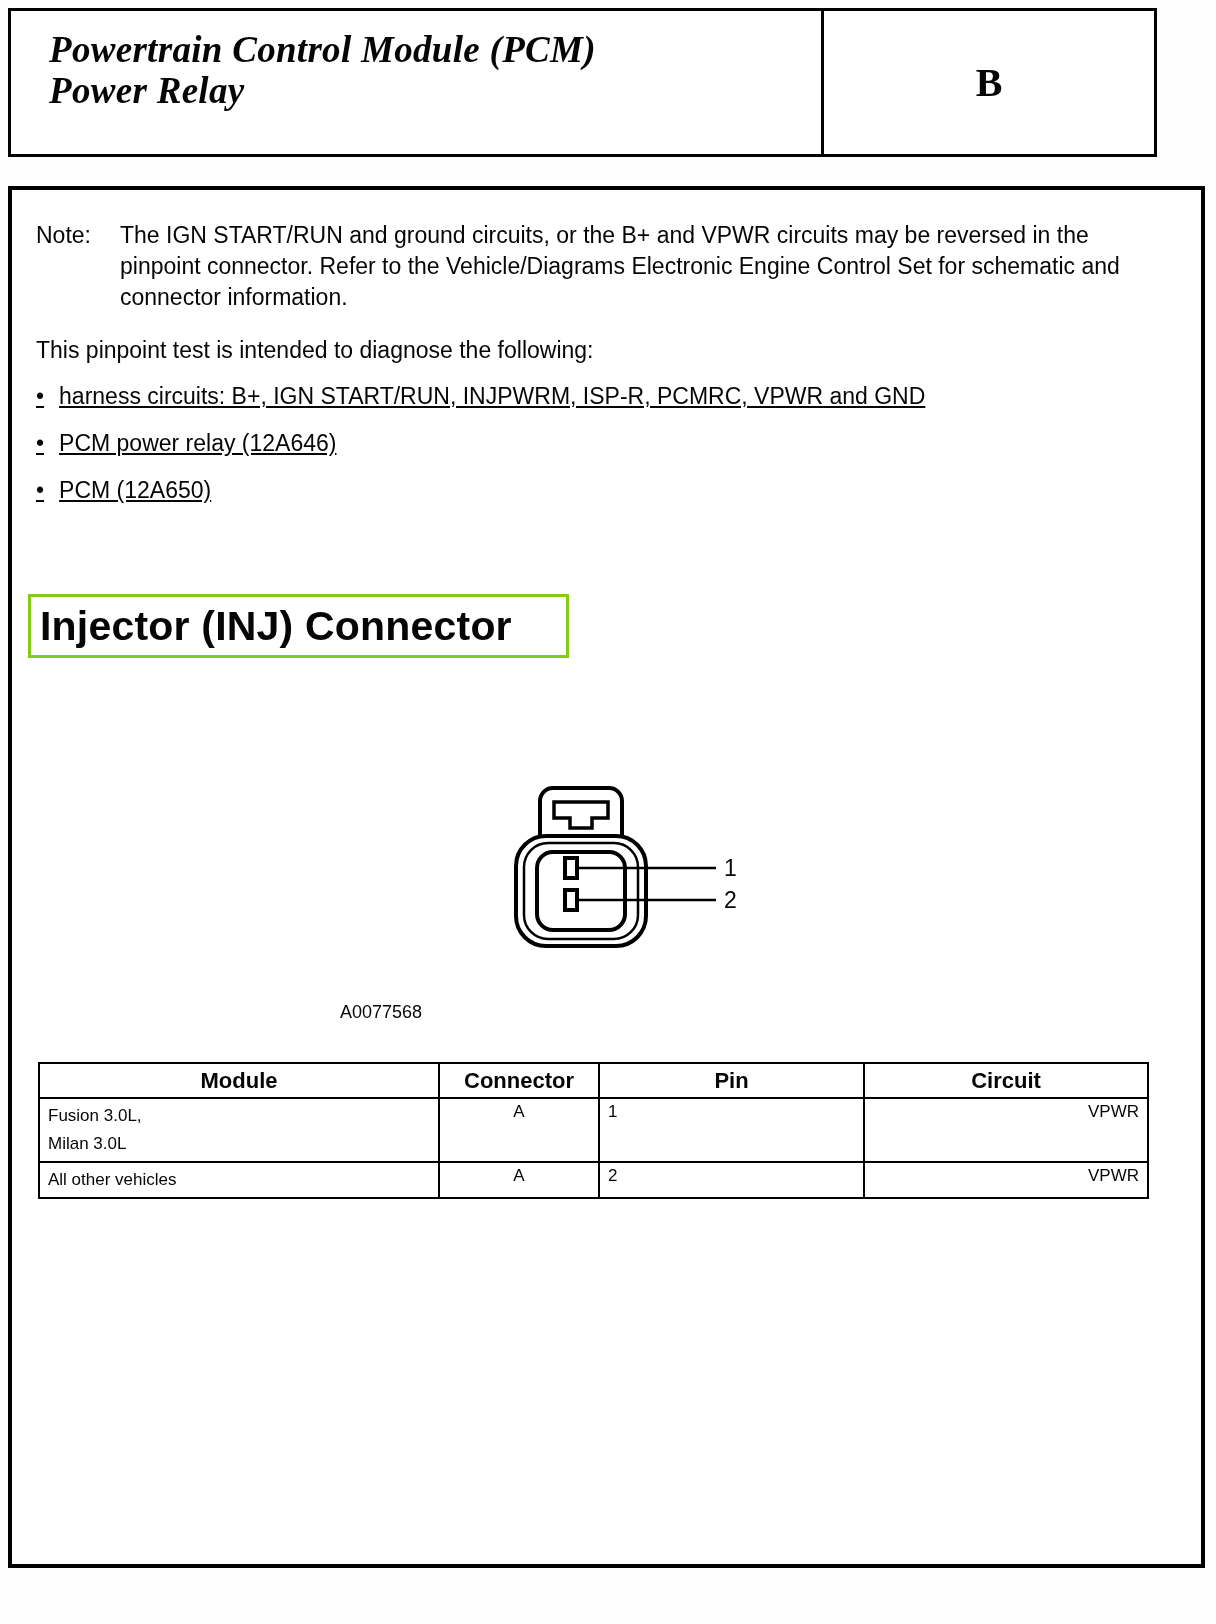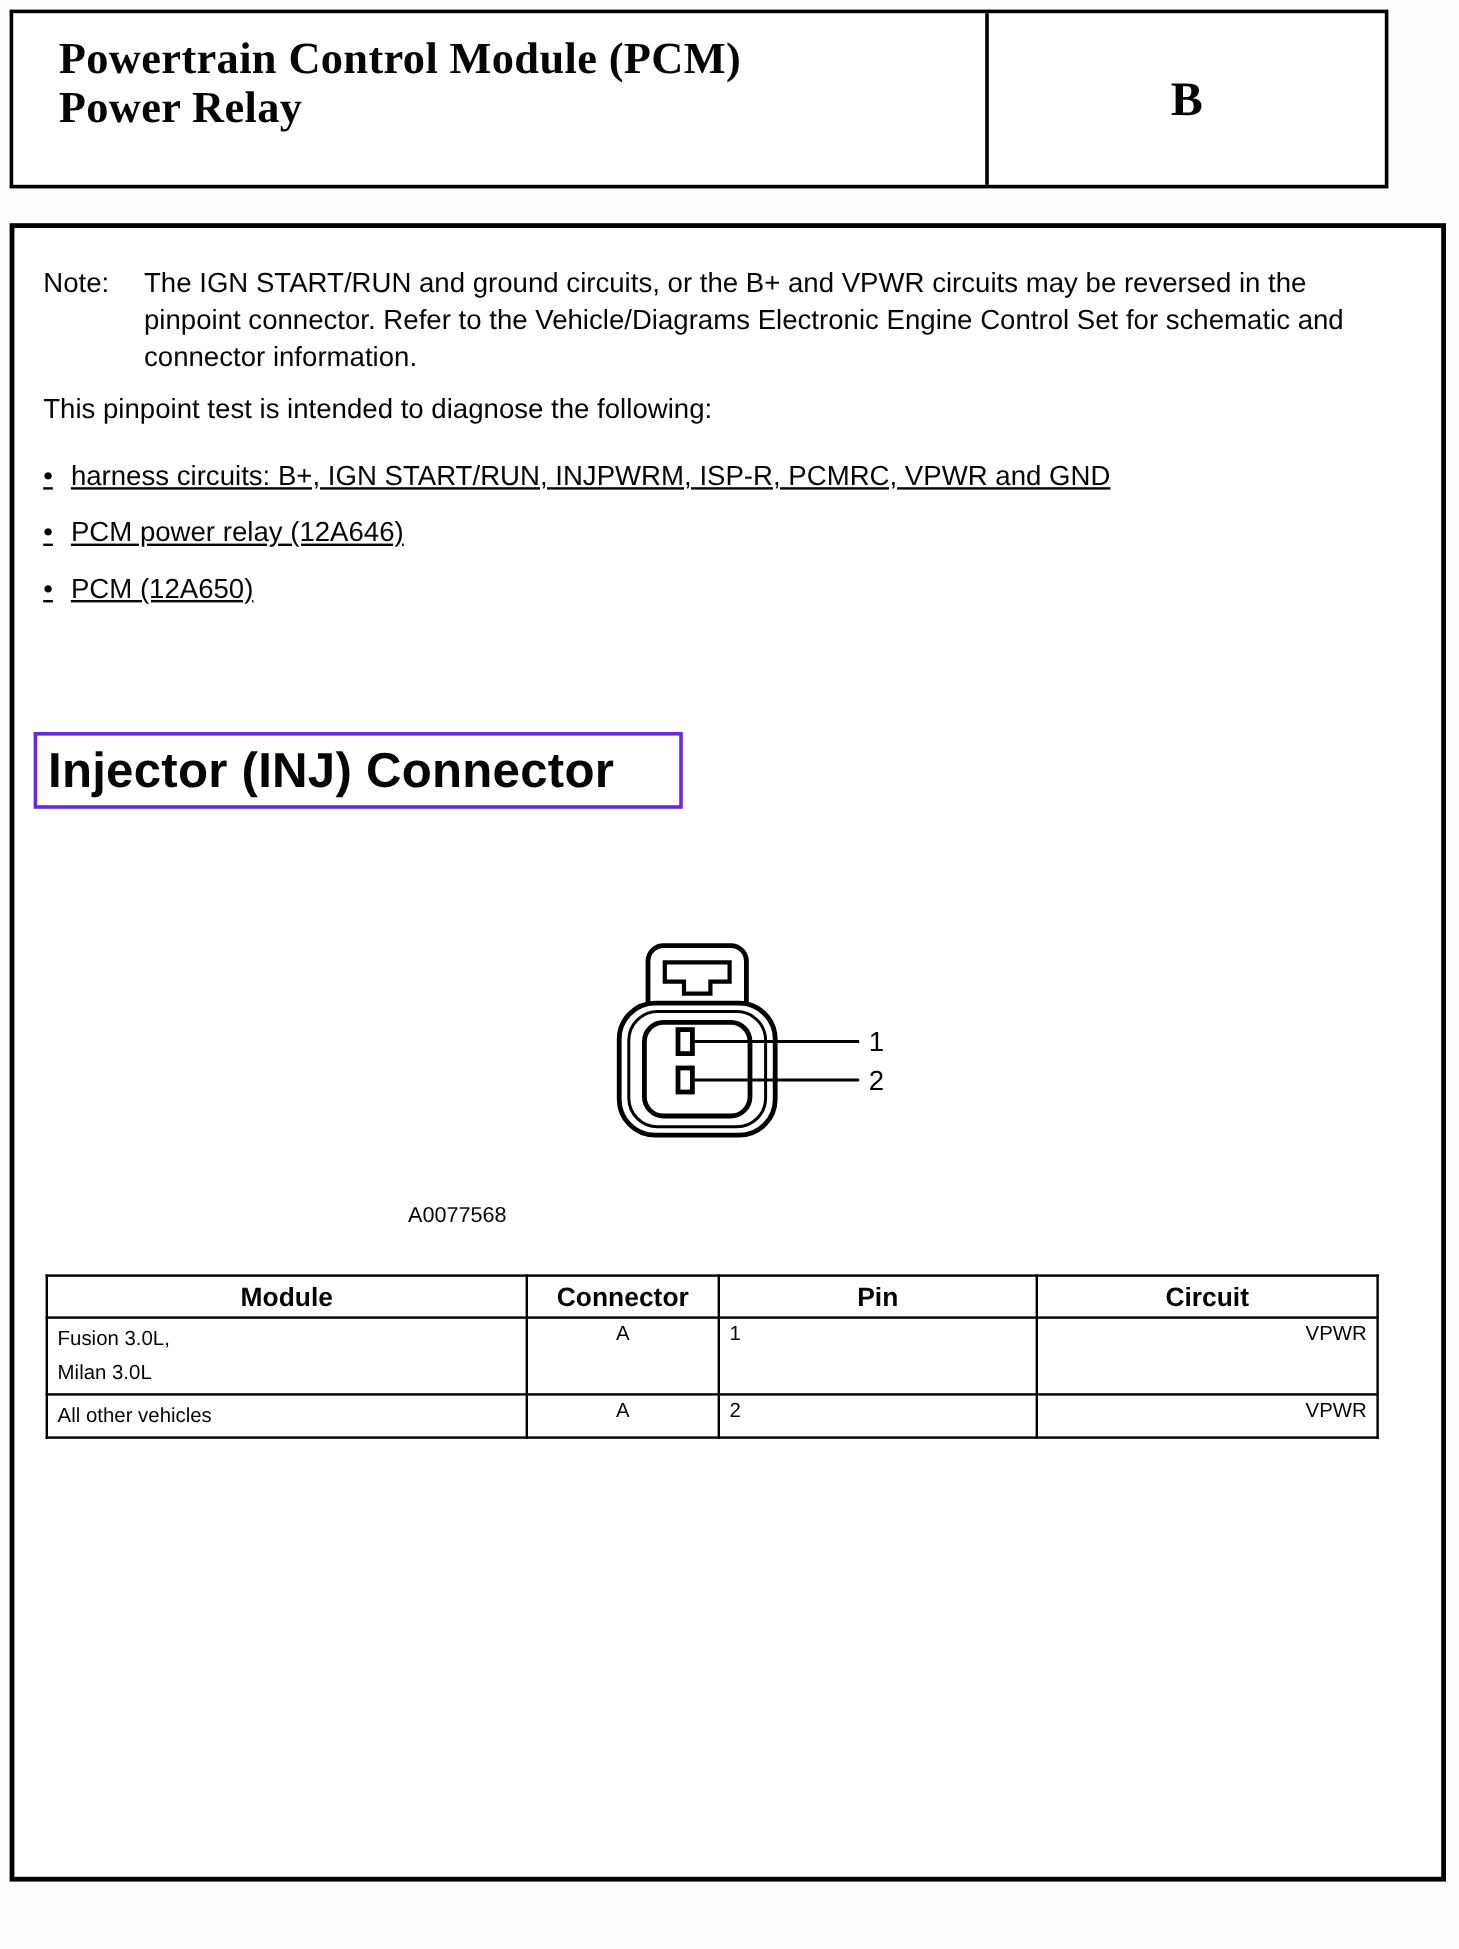--- a/index.html
+++ b/index.html
@@ -25,20 +25,21 @@
     display: flex;
   }
   .header-title {
     flex: 1;
     padding: 18px 0 0 38px;
     font-family: "Liberation Serif", serif;
     font-weight: 700;
     font-size: 37px;
     line-height: 1.12;
     letter-spacing: 0.3px;
+    font-style: italic;
   }
   .header-cell {
     width: 330px;
     border-left: 3px solid #000;
     display: flex; align-items: center; justify-content: center;
     font-family: "Liberation Serif", serif;
     font-weight: 700;
     font-size: 40px;
   }
 
@@ -53,40 +54,40 @@
 
   .note {
     position: absolute; left: 24px; top: 30px;
     display: flex;
     font-size: 23px; line-height: 31px;
   }
   .note-label { width: 84px; flex: none; }
   .note-text  { width: 1008px; }
 
   .intro {
-    position: absolute; left: 24px; top: 137px;
+    position: absolute; left: 24px; top: 147px;
     font-size: 23px;
   }
 
   .bullets {
     position: absolute; left: 24px; top: 192px;
     list-style: none; margin: 0; padding: 0;
     font-size: 23px; line-height: 29px; text-decoration: underline;
   }
   .bullets li { display: flex; margin-bottom: 18px; }
   .bullets li::before {
     content: "\2022";
     margin-right: 15px;
     font-size: 23px;
   }
 
   .section-heading-box {
-    position: absolute; left: 16px; top: 420px;
+    position: absolute; left: 16px; top: 404px;
     width: 541px; height: 64px;
-    border: 3px solid #6d28d9;
+    border: 3px solid #84cc16;
     display: flex; align-items: center;
     padding-left: 9px;
     box-sizing: border-box;
   }
   .section-heading-box span {
     font-size: 41px;
     font-weight: 700;
     letter-spacing: 0.2px;
   }
 

